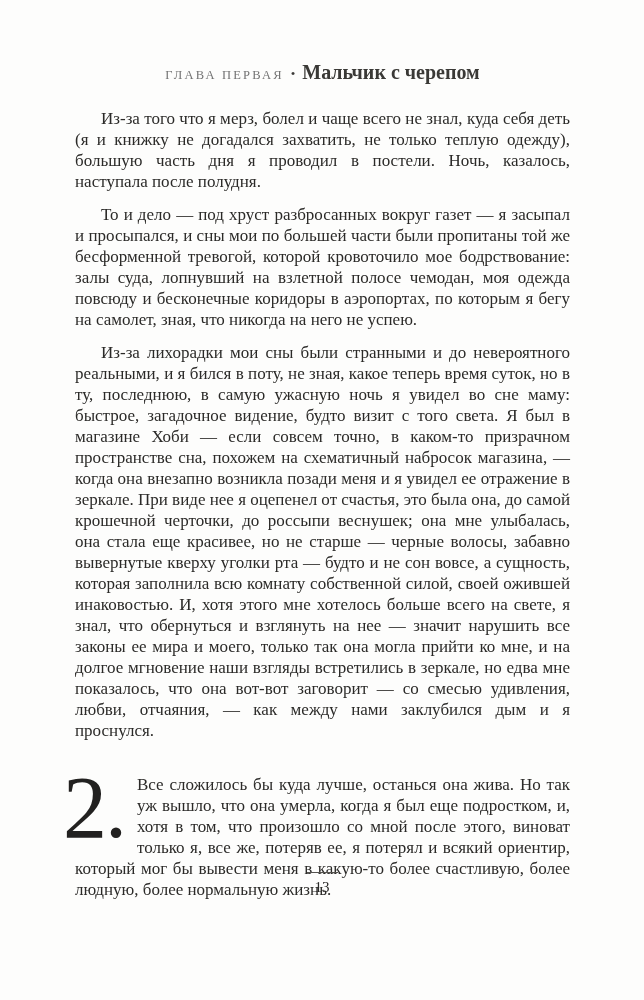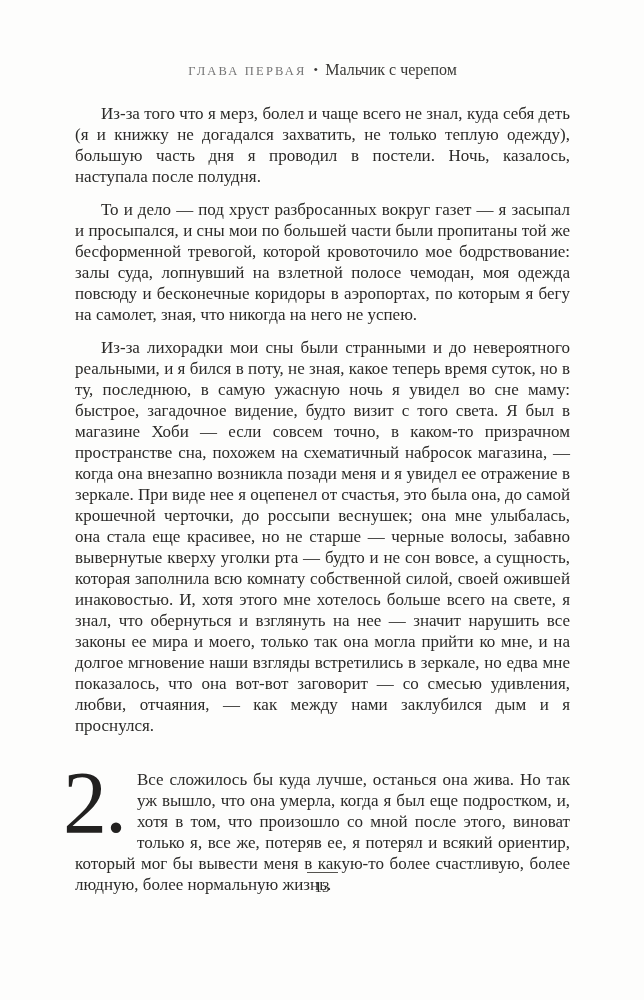--- a/index.html
+++ b/index.html
@@ -30,22 +30,23 @@
     color: #737373;
   }
   .head-sep {
     font-size: 13px;
     padding: 0 7px;
     color: #3a3936;
     position: relative;
     top: -1px;
   }
   .chapter-title {
-    font-size: 16px;
+    font-size: 20px;
     color: #3a3936;
+    font-weight: bold;
   }
   .body-text p {
     margin: 12px;
     font-size: 17px;
     line-height: 21px;
     text-align: justify;
     text-indent: 26px;
     hyphens: auto;
     -webkit-hyphens: auto;
   }

